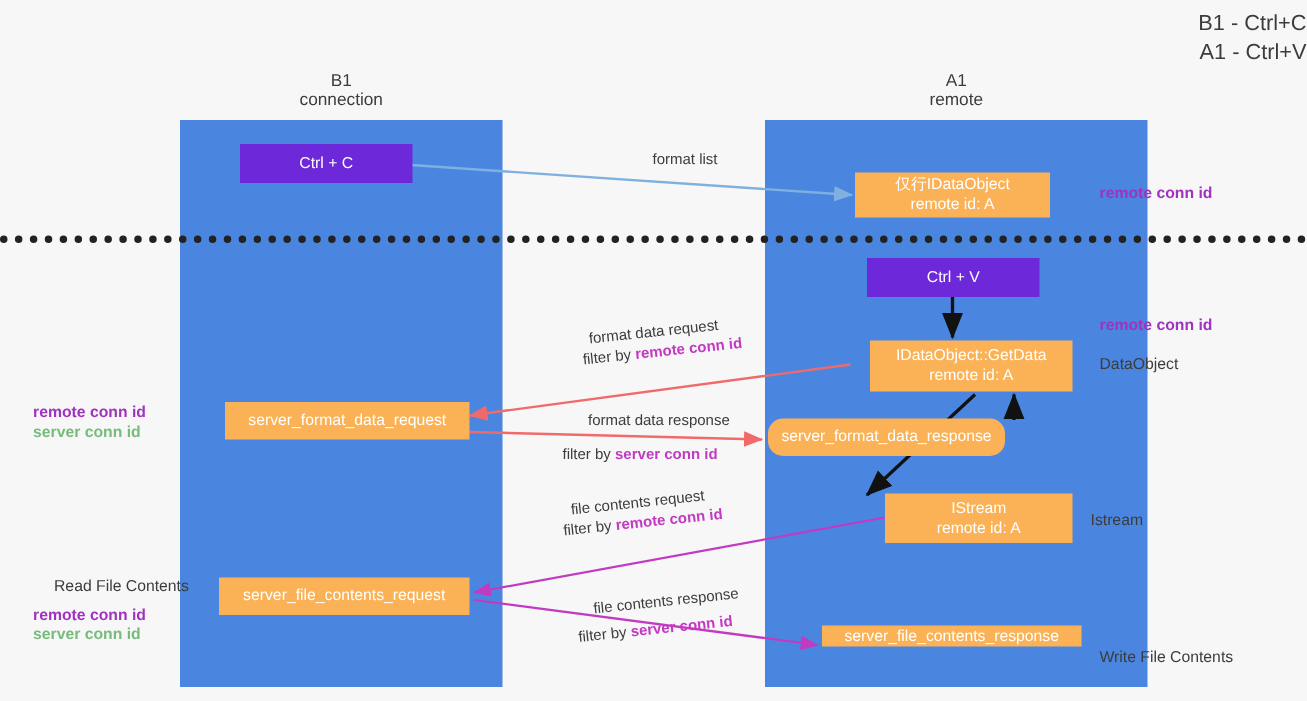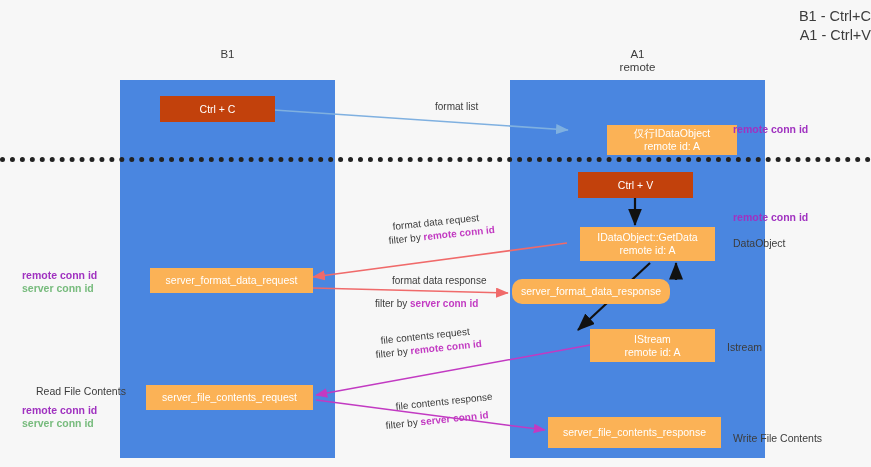--- a/index.html
+++ b/index.html
@@ -19,21 +19,21 @@
 
   .colhead{position:absolute;text-align:center;color:#3c3c3c;font-size:11.5px;line-height:13px;}
   .colhead .l2{display:block;}
 
   .title{position:absolute;left:0;top:7px;width:871px;text-align:right;
          color:#3c3c3c;font-size:14.5px;line-height:19px;}
 
   .box{position:absolute;box-sizing:border-box;display:flex;flex-direction:column;
        align-items:center;justify-content:center;color:#ffffff;font-size:10.5px;
        line-height:13px;text-align:center;}
-  .box.green{background:#c2410c;}
+  .box.green{background:#6d28d9;}
   .box.orange{background:#fbb256;}
   .box .l2{display:block;}
 
   .side{position:absolute;font-size:10.5px;line-height:13px;color:#3c3c3c;}
   .side.purple{color:#a032c0;font-weight:bold;}
   .side.green{color:#77bb7d;font-weight:bold;}
   .side.right{text-align:left;}
   .side.leftal{text-align:left;}
 
   .elbl{position:absolute;font-size:10px;line-height:13px;color:#3c3c3c;white-space:nowrap;}
@@ -47,20 +47,21 @@
 
 <div id="stage">
 
   <div class="title">
     <div>B1 - Ctrl+C</div>
     <div>A1 - Ctrl+V</div>
   </div>
 
   <div class="colhead" style="left:120px;top:48px;width:215px;">
     <span>B1</span>
+    <span class="l2">connection</span>
   </div>
   <div class="colhead" style="left:510px;top:48px;width:255px;">
     <span>A1</span>
     <span class="l2">remote</span>
   </div>
 
   <div class="lane lane-b1"></div>
   <div class="lane lane-a1"></div>
 
   <svg id="wires" viewBox="0 0 871 467">
@@ -95,21 +96,21 @@
 
     <line x1="316" y1="400" x2="545" y2="430" stroke="#c23ac2" stroke-width="1.5" marker-end="url(#ah-mag)"></line>
   </svg>
 
   <div class="divider"></div>
 
   <div class="box green" style="left:160px;top:96px;width:115px;height:26px;">
     <span>Ctrl + C</span>
   </div>
 
-  <div class="box orange" style="left:570px;top:125px;width:130px;height:30px;margin-left:37px;">
+  <div class="box orange" style="left:570px;top:115px;width:130px;height:30px;">
     <span>仅行IDataObject</span>
     <span class="l2">remote id: A</span>
   </div>
 
   <div class="box green" style="left:578px;top:172px;width:115px;height:26px;">
     <span>Ctrl + V</span>
   </div>
 
   <div class="box orange" style="left:568px;top:227px;width:135px;height:34px;margin-left:12px;">
     <span>IDataObject::GetData</span>
@@ -126,21 +127,21 @@
 
   <div class="box orange" style="left:590px;top:329px;width:125px;height:33px;">
     <span>IStream</span>
     <span class="l2">remote id: A</span>
   </div>
 
   <div class="box orange" style="left:146px;top:385px;width:167px;height:25px;">
     <span>server_file_contents_request</span>
   </div>
 
-  <div class="box orange" style="left:548px;top:417px;width:173px;height:31px;">
+  <div class="box orange" style="left:548px;top:417px;width:173px;height:14px;">
     <span>server_file_contents_response</span>
   </div>
 
   <div class="elbl" style="left:398px;top:100px;padding-left:37px;">format list</div>
 
   <div class="elbl" style="left:392px;top:220px;transform:rotate(-6deg);transform-origin:left top;">format data request</div>
   <div class="elbl" style="left:388px;top:234px;transform:rotate(-6deg);transform-origin:left top;">
     <span>filter by </span><span class="mag">remote conn id</span>
   </div>
 

